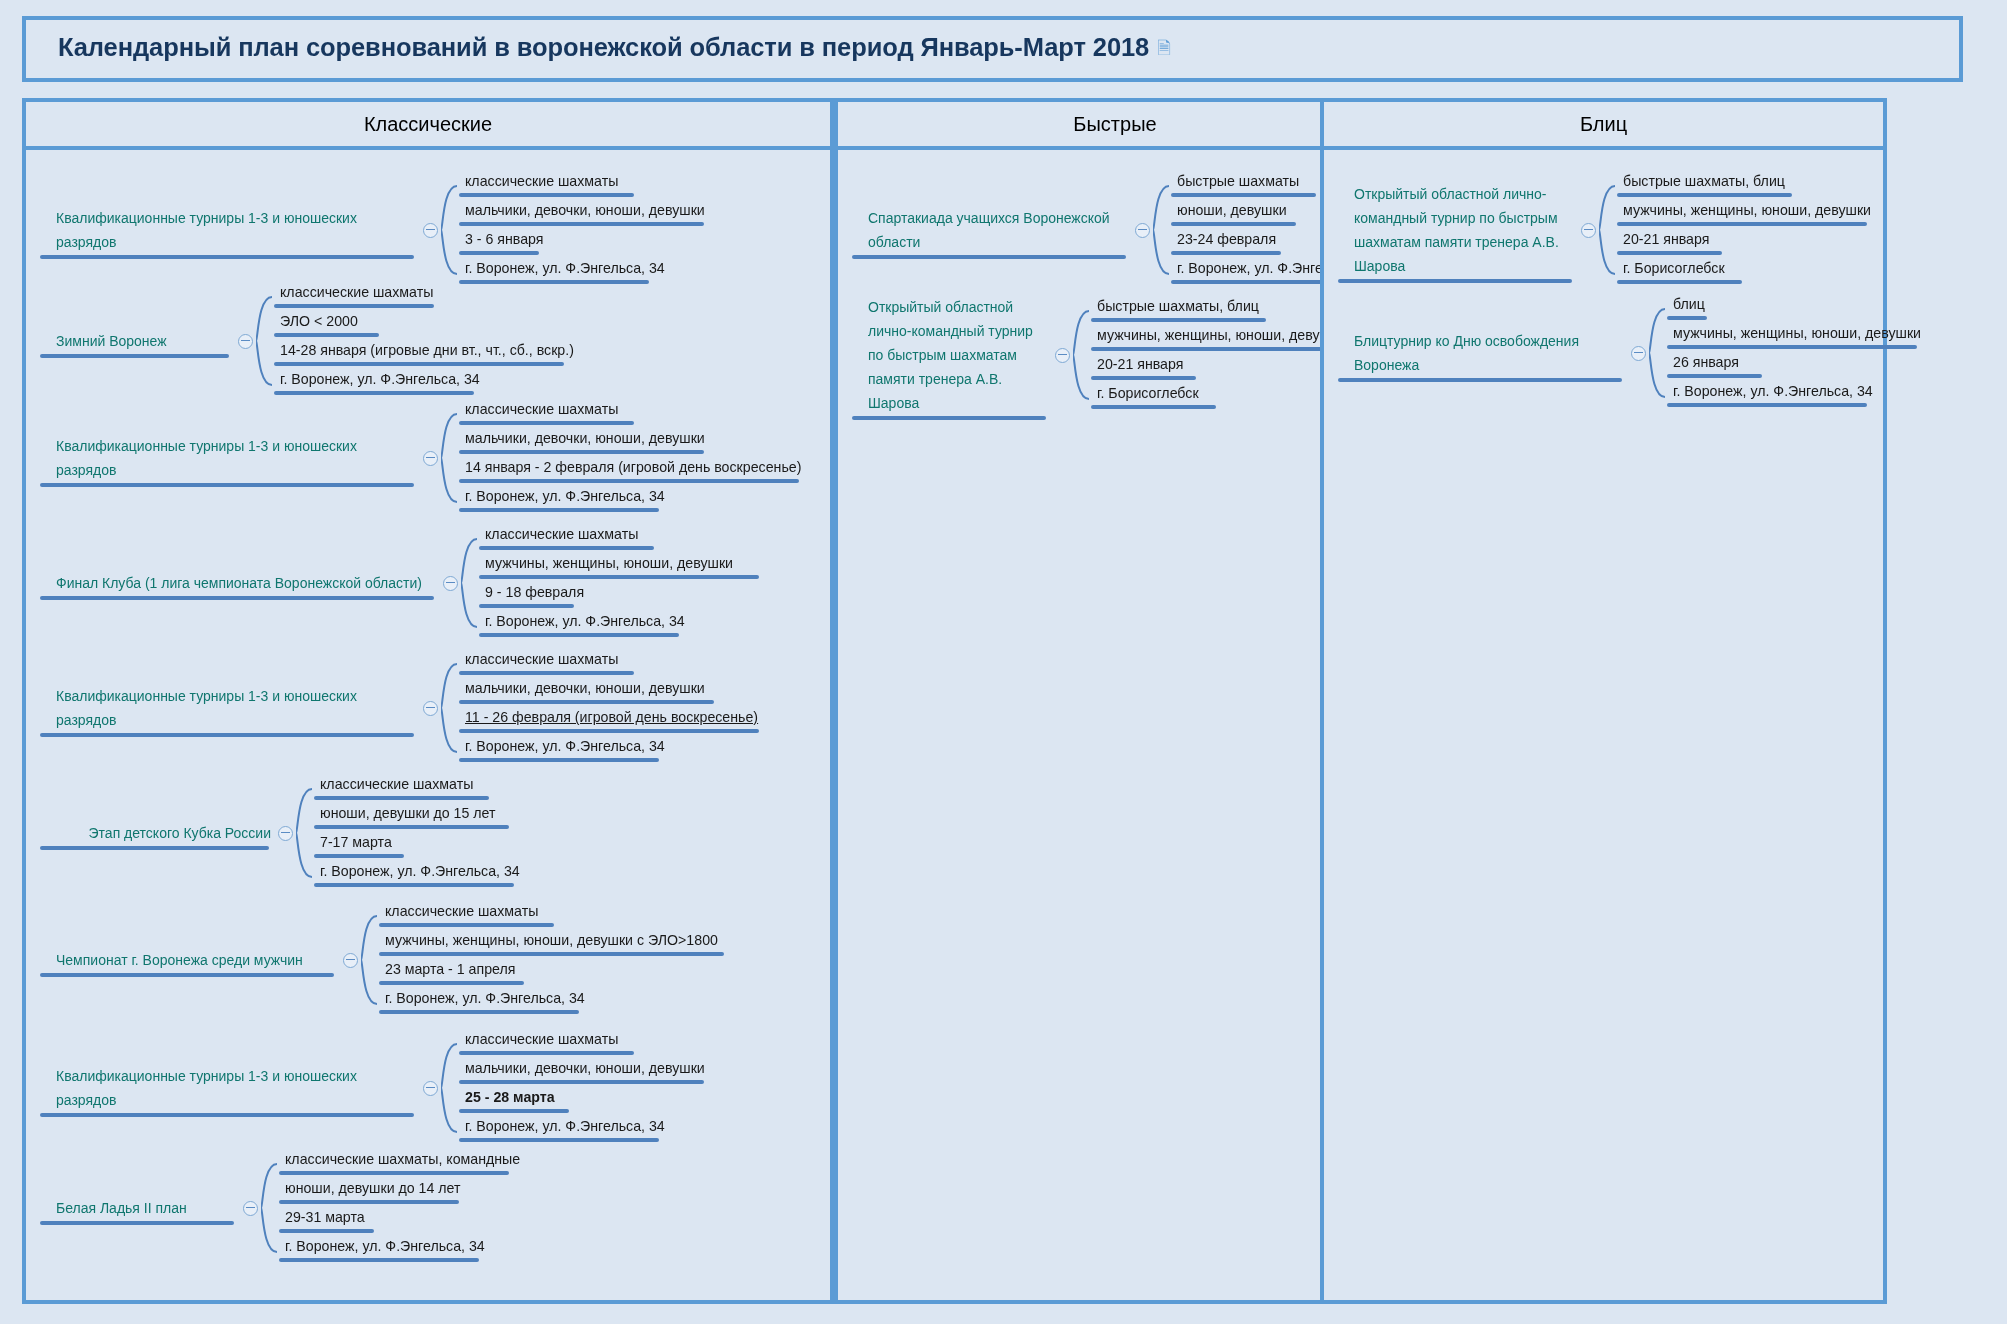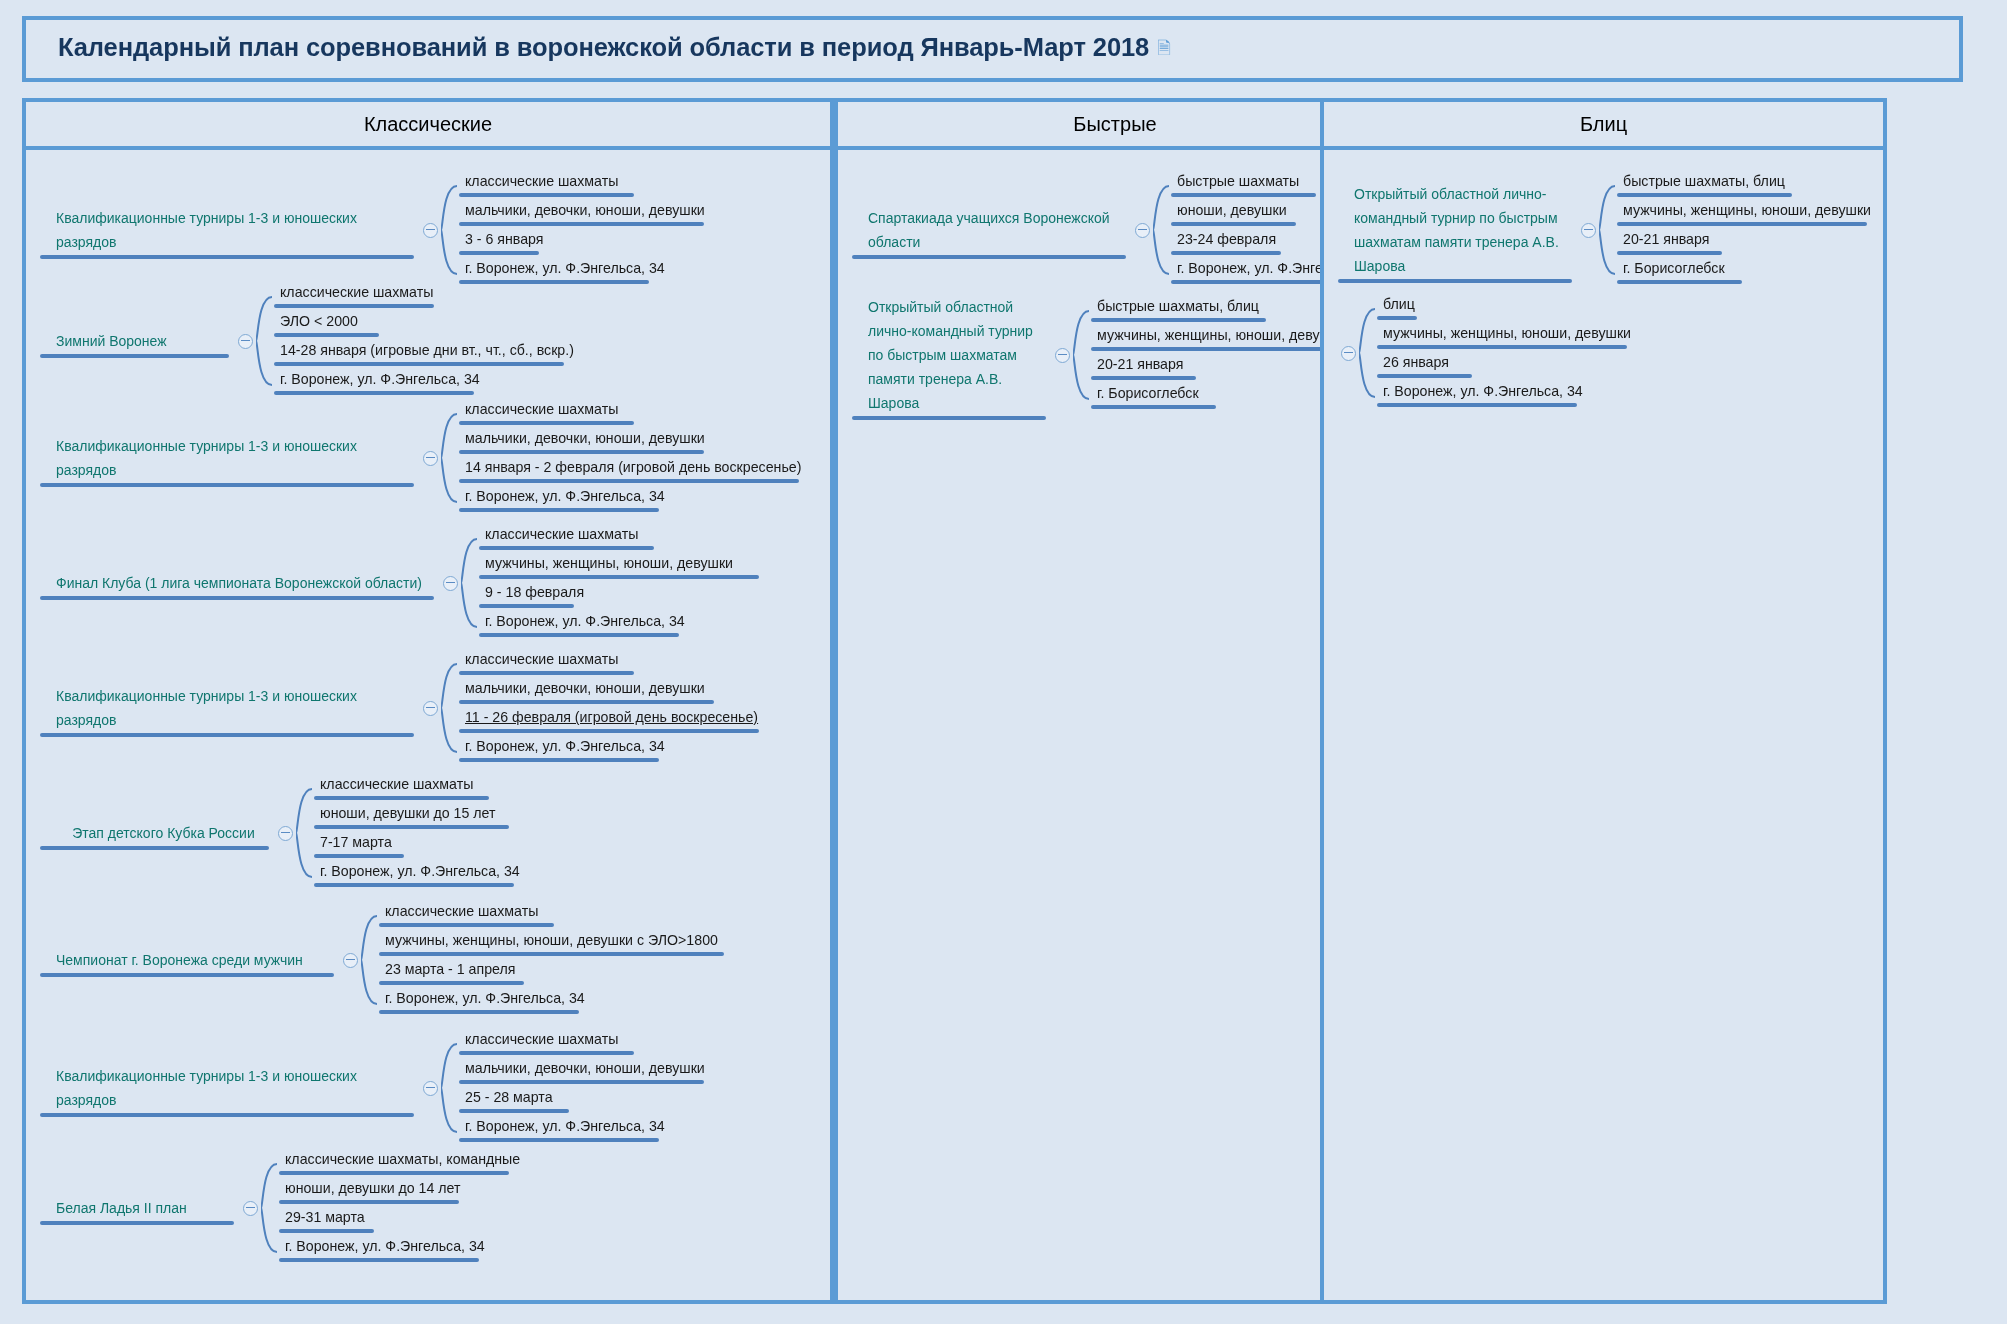--- a/index.html
+++ b/index.html
@@ -271,21 +271,21 @@
                 <span style="display: block; padding-left: 6px; text-decoration: underline;">11 - 26 февраля (игровой день воскресенье)</span>
                 <span class="u" style="width: 300px;"></span>
               </div>
               <div class="child">
                 <span style="display: block; padding-left: 6px;">г. Воронеж, ул. Ф.Энгельса, 34</span>
                 <span class="u" style="width: 200px;"></span>
               </div>
             </div>
           </div>
           <div class="node" style="left: 14px; top: 625px; width: auto;">
-            <div class="node-label underlined" style="width: 235px; text-align: center; padding-left: 16px; box-sizing: border-box;">Этап детского Кубка России</div>
+            <div class="node-label underlined" style="width: 235px; text-align: right; padding-left: 16px; box-sizing: border-box;">Этап детского Кубка России</div>
             <div class="collapse"></div>
             <svg width="16" height="100" viewBox="0 0 16 100" style="display: block; flex: 0 0 auto;">
               <path d="M 16 6 C 2 6, 2 48, 0 50 C 2 52, 2 94, 16 94" fill="none" stroke="#4f81bd" stroke-width="2"></path>
             </svg>
             <div class="children" style="margin-left: 2px;">
               <div class="child">
                 <span style="display: block; padding-left: 6px;">классические шахматы</span>
                 <span class="u" style="width: 175px;"></span>
               </div>
               <div class="child">
@@ -336,21 +336,21 @@
             <div class="children" style="margin-left: 2px;">
               <div class="child">
                 <span style="display: block; padding-left: 6px;">классические шахматы</span>
                 <span class="u" style="width: 175px;"></span>
               </div>
               <div class="child">
                 <span style="display: block; padding-left: 6px;">мальчики, девочки, юноши, девушки</span>
                 <span class="u" style="width: 245px;"></span>
               </div>
               <div class="child">
-                <span style="display: block; padding-left: 6px;">25 - 28 марта</span>
+                <span style="display: block; padding-left: 6px; font-weight: bold;">25 - 28 марта</span>
                 <span class="u" style="width: 110px;"></span>
               </div>
               <div class="child">
                 <span style="display: block; padding-left: 6px;">г. Воронеж, ул. Ф.Энгельса, 34</span>
                 <span class="u" style="width: 200px;"></span>
               </div>
             </div>
           </div>
           <div class="node" style="left: 14px; top: 1000px; width: auto;">
             <div class="node-label underlined" style="width: 200px; text-align: left; padding-left: 16px; box-sizing: border-box;">Белая Ладья II план</div>
@@ -462,20 +462,21 @@
                 <span style="display: block; padding-left: 6px;">20-21 января</span>
                 <span class="u" style="width: 105px;"></span>
               </div>
               <div class="child">
                 <span style="display: block; padding-left: 6px;">г. Борисоглебск</span>
                 <span class="u" style="width: 125px;"></span>
               </div>
             </div>
           </div>
           <div class="node" style="left: 14px; top: 145px; width: auto;">
+            <div class="node-label underlined" style="width: 290px; text-align: left; padding-left: 16px; box-sizing: border-box;">Блицтурнир ко Дню освобождения Воронежа</div>
             <div class="collapse"></div>
             <svg width="16" height="100" viewBox="0 0 16 100" style="display: block; flex: 0 0 auto;">
               <path d="M 16 6 C 2 6, 2 48, 0 50 C 2 52, 2 94, 16 94" fill="none" stroke="#4f81bd" stroke-width="2"></path>
             </svg>
             <div class="children" style="margin-left: 2px;">
               <div class="child">
                 <span style="display: block; padding-left: 6px;">блиц</span>
                 <span class="u" style="width: 40px;"></span>
               </div>
               <div class="child">

